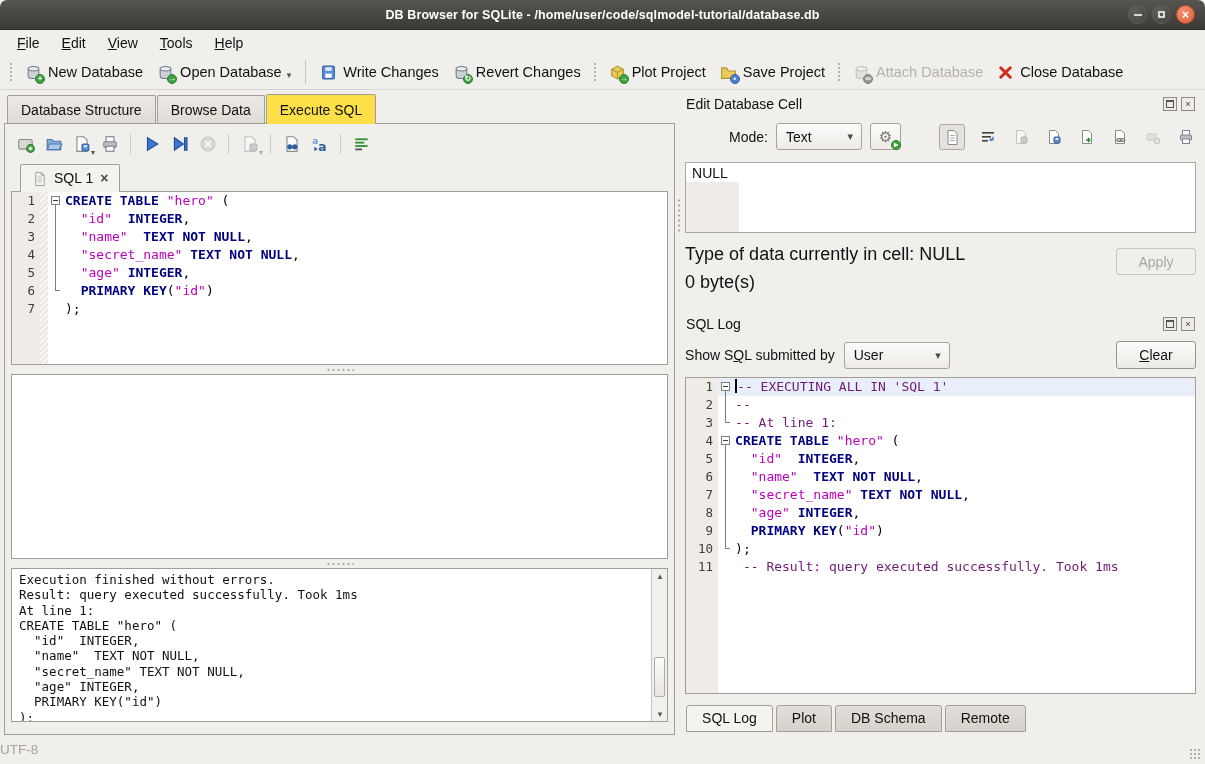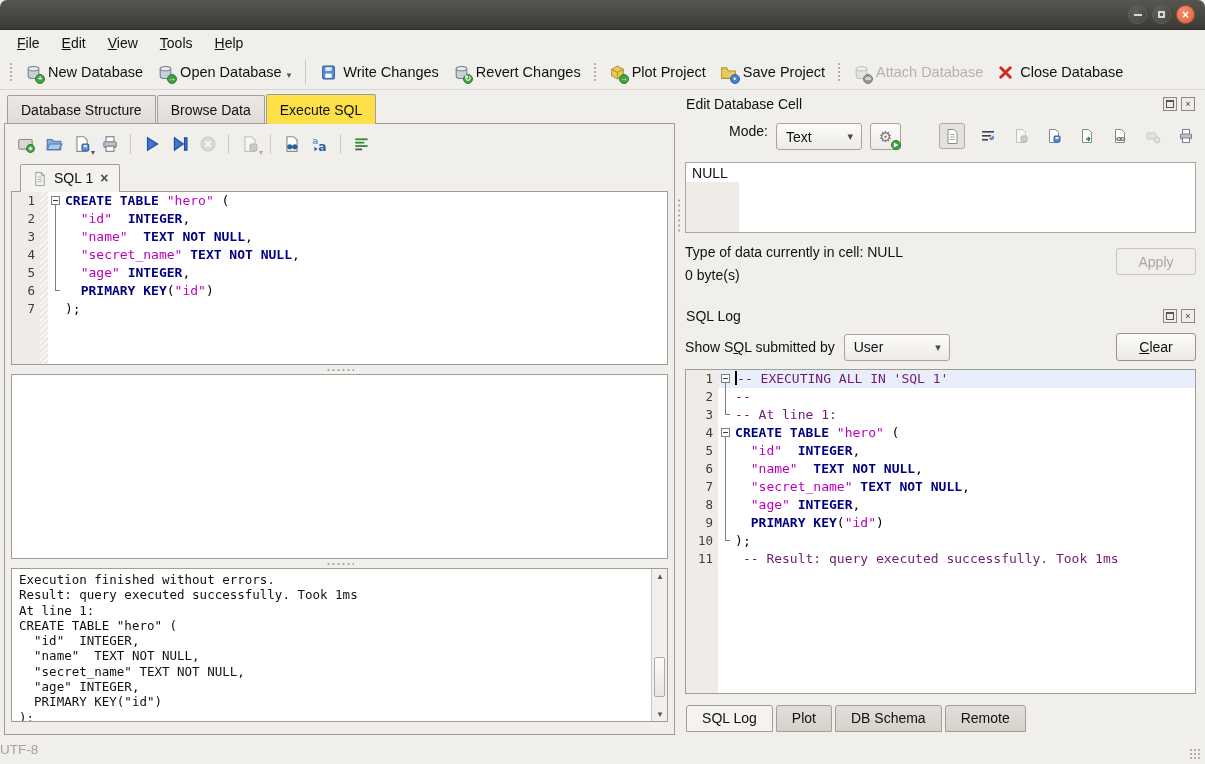--- a/index.html
+++ b/index.html
@@ -104,40 +104,40 @@
   .sb-thumb { position:absolute; left:2px; right:2px; top:58%; height:26%; background:linear-gradient(#fcfbfa,#e8e5e0);
               border:1px solid #aeaba5; border-radius:2px; }
 
   
   .dockhdr { display:flex; align-items:center; font-size:14px; padding:2px 1px; }
   .dockhdr .sp { flex:1; }
   .mini { width:14px; height:14px; border:1px solid #8d8a84; background:#efece8; margin-left:4px;
           display:flex; align-items:center; justify-content:center; font-size:9px; color:#3d3d3d; }
   .mini.restore::before { content:""; width:6px; height:5px; border:1px solid #555; border-top-width:2px; display:block; }
 
-  .moderow { display:flex; align-items:flex-start; margin-top:9px; gap:8px;margin-left:44px; }
+  .moderow { display:flex; align-items:center; margin-top:9px; gap:8px;margin-left:44px; }
   .lbl { font-size:14px; white-space:nowrap; }
   .combo { position:relative; height:27px; border:1px solid #a8a49d; border-radius:3px;
            background:linear-gradient(#fcfbfa,#eeebe7); display:flex; align-items:center;
            padding:0 24px 0 9px; font-size:14px; }
   .combo::after { content:"▾"; position:absolute; right:8px; top:6px; color:#4a4a4a; font-size:11px; }
   .combo.w85 { width:86px; } .combo.w105 { width:106px; }
   .sqbtn { width:31px; height:27px; border:1px solid #a8a49d; border-radius:3px;
            background:linear-gradient(#fcfbfa,#eeebe7); display:flex; align-items:center; justify-content:center; position:relative; }
   .gearglyph { font-size:15px; color:#787672; line-height:15px; }
   .cellicons { display:flex; align-items:center; gap:13px; margin-left:30px; }
   .ci { width:20px; height:20px; display:flex; align-items:center; justify-content:center; position:relative; }
   .ci.frame { border:1px solid #aba8a1; background:#e5e2dd; border-radius:3px; width:26px; height:26px; }
   .ci.dis { opacity:.45; filter:grayscale(1); }
 
   .cellbox { margin-top:12px; height:71px; border:1px solid #aaa69f; background:#fff; position:relative; }
   .cellgut { position:absolute; left:0; top:19px; bottom:0; width:53px; background:#efece8; }
   .cellval { position:absolute; left:6px; top:2px; font-size:14px; }
   .typerow { margin-top:11px; position:relative; padding-right:92px; min-height:48px; }
-  .typeline { font-size:14px; margin-bottom:7px; white-space:nowrap; }
+  .typeline { font-size:18px; margin-bottom:7px; white-space:nowrap; }
   .applybtn { position:absolute; right:0; top:4px; width:80px; height:27px; border:1px solid #c9c6c0; border-radius:3px;
               background:#f1efec; color:#aaa7a2; font-size:14px; display:flex; align-items:center; justify-content:center; }
 
   .loghdr { margin-top:14px; }
   .logctl { display:flex; align-items:center; margin-top:7px; gap:9px; }
   .clearbtn { width:80px; height:28px; border:1px solid #98948d; border-radius:3px;
               background:linear-gradient(#fdfcfb,#eceae5); font-size:14px; display:flex; align-items:center; justify-content:center;
               margin-left:auto; }
   .logbox { margin-top:8px; flex:1; }
 
@@ -150,20 +150,21 @@
   .statusbar { height:29px; display:flex; align-items:center; justify-content:flex-start; padding-right:28px; position:relative; }
   .enc { color:#a5a19b; font-size:13.5px; }
   .cgrip { position:absolute; right:3px; bottom:3px; width:13px; height:13px;
            background-image:radial-gradient(circle,#b3b0aa 1px,transparent 1.2px); background-size:4px 4px; }
   u { text-decoration:underline; }
 </style>
 </head>
 <body>
 
 <div class="titlebar">
+  <span class="title">DB Browser for SQLite - /home/user/code/sqlmodel-tutorial/database.db</span>
   <div class="winctl">
     <span class="wbtn">
         <span class="minus"></span>
       </span>
     <span class="wbtn">
         <span class="maxsq"></span>
       </span>
     <span class="wbtn close">×</span>
   </div>
 </div>

